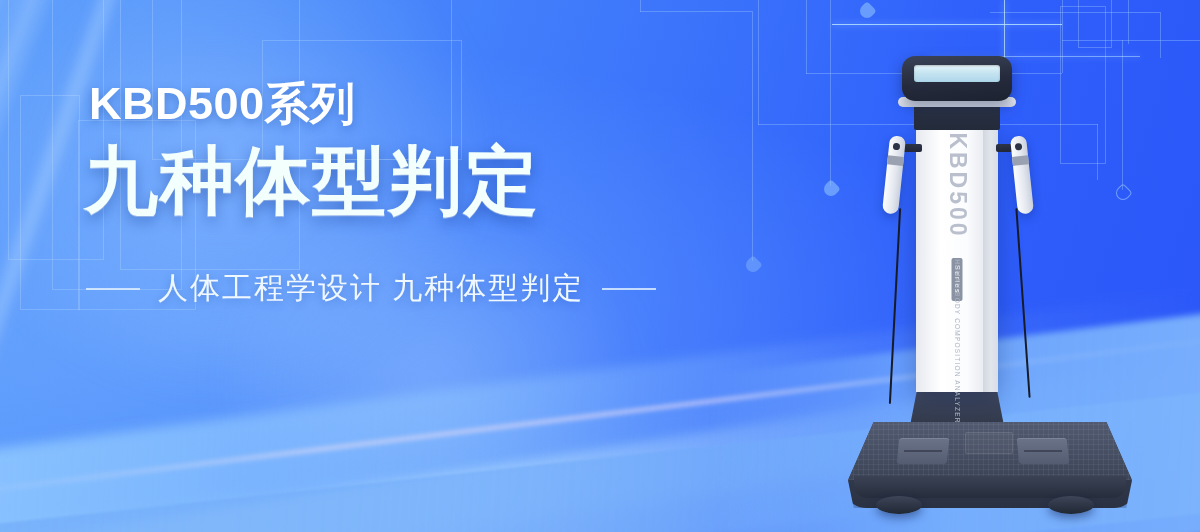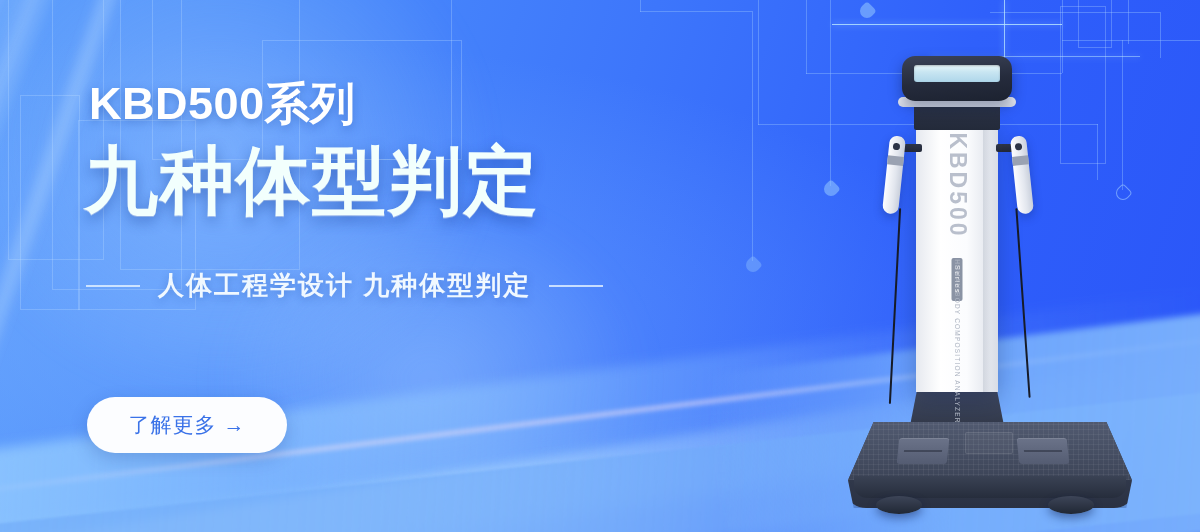--- a/index.html
+++ b/index.html
@@ -97,21 +97,21 @@
     text-shadow:0 5px 14px rgba(18,55,145,0.45), 0 1px 0 rgba(255,255,255,0.5);
     white-space:nowrap;
   }
   .subrow{
     position:absolute;top:268px;left:2px;
     display:flex;align-items:center;gap:18px;
     white-space:nowrap;
   }
   .dash{width:54px;height:2px;background:rgba(226,240,255,0.82);}
   .subtitle{
-    font-size:26px;font-weight:700;letter-spacing:2px;
+    font-size:30px;font-weight:400;letter-spacing:2px;
     color:#f0f8ff;
     text-shadow:0 2px 8px rgba(20,60,150,0.30);
   }
 
   .cta{
     position:absolute;top:397px;left:3px;
     width:200px;height:56px;border-radius:28px;
     background:#fcfdff;
     display:flex;align-items:center;justify-content:center;
     gap:10px;cursor:pointer;border:none;
@@ -376,18 +376,15 @@
   <div class="content">
     <div class="eyebrow">KBD500系列</div>
     <div class="headline">九种体型判定</div>
 
     <div class="subrow">
       <span class="dash"></span>
       <span class="subtitle">人体工程学设计  九种体型判定</span>
       <span class="dash"></span>
     </div>
 
-    <button class="cta">
-      <span class="cta-label">了解更多 →</span>
-    </button>
   </div>
 
 </div>
 
 </body></html>

